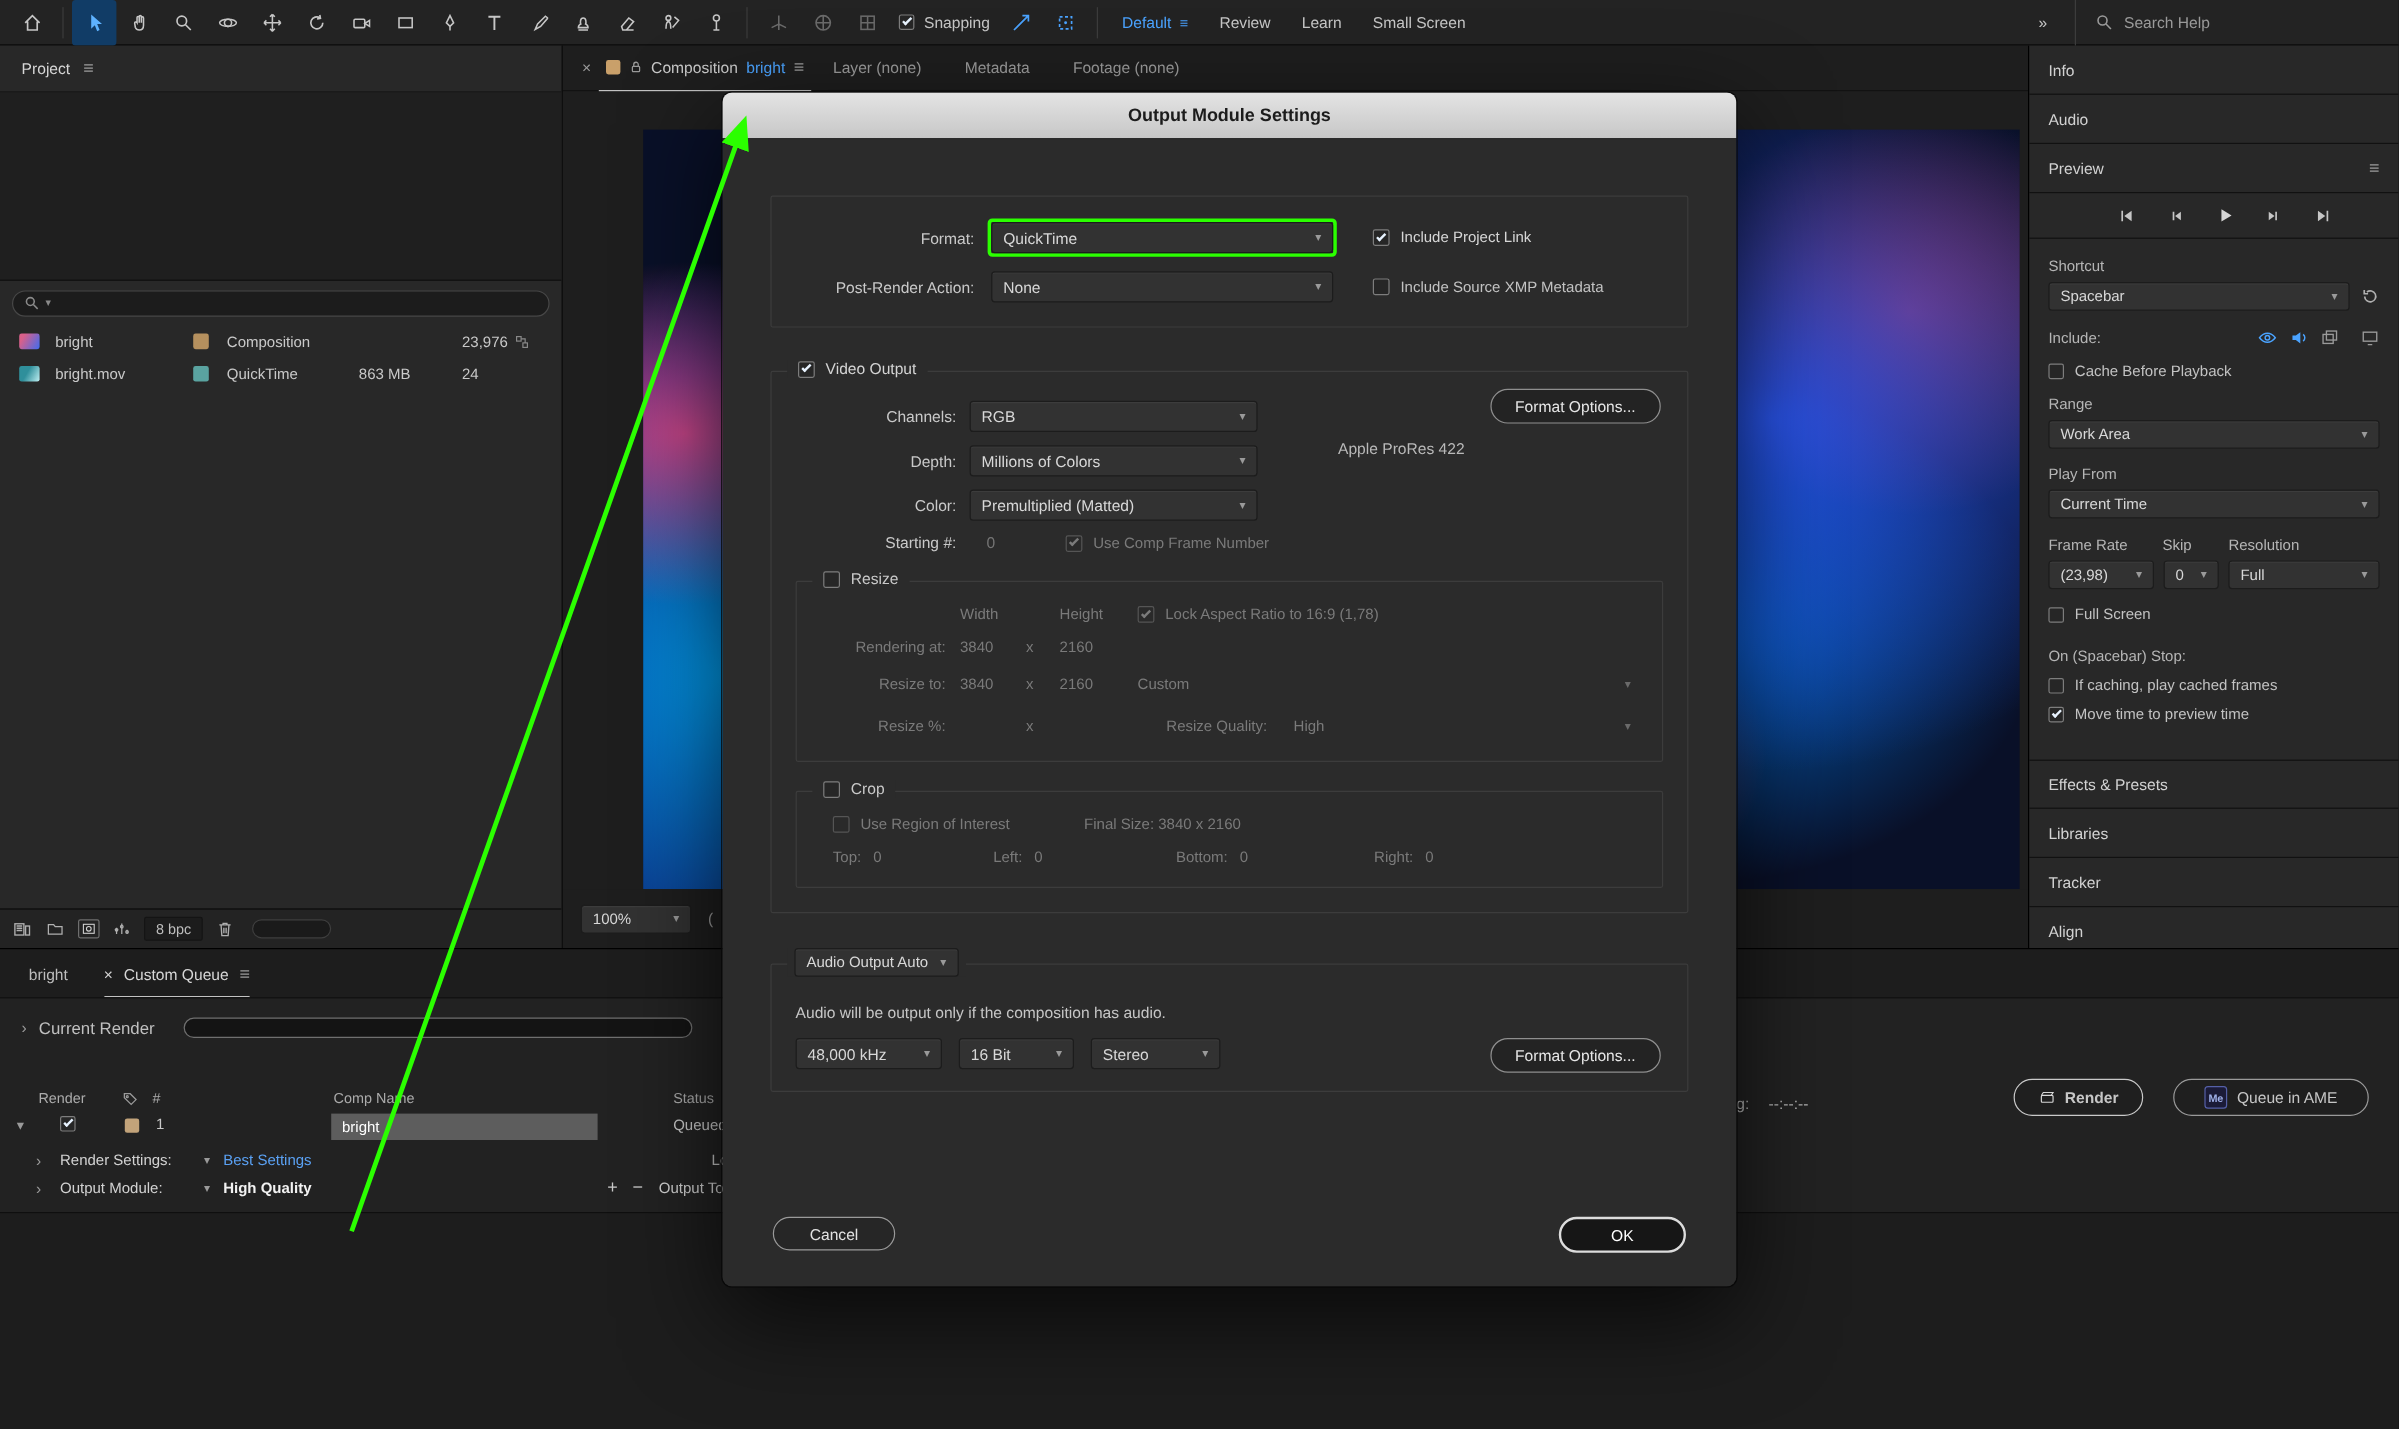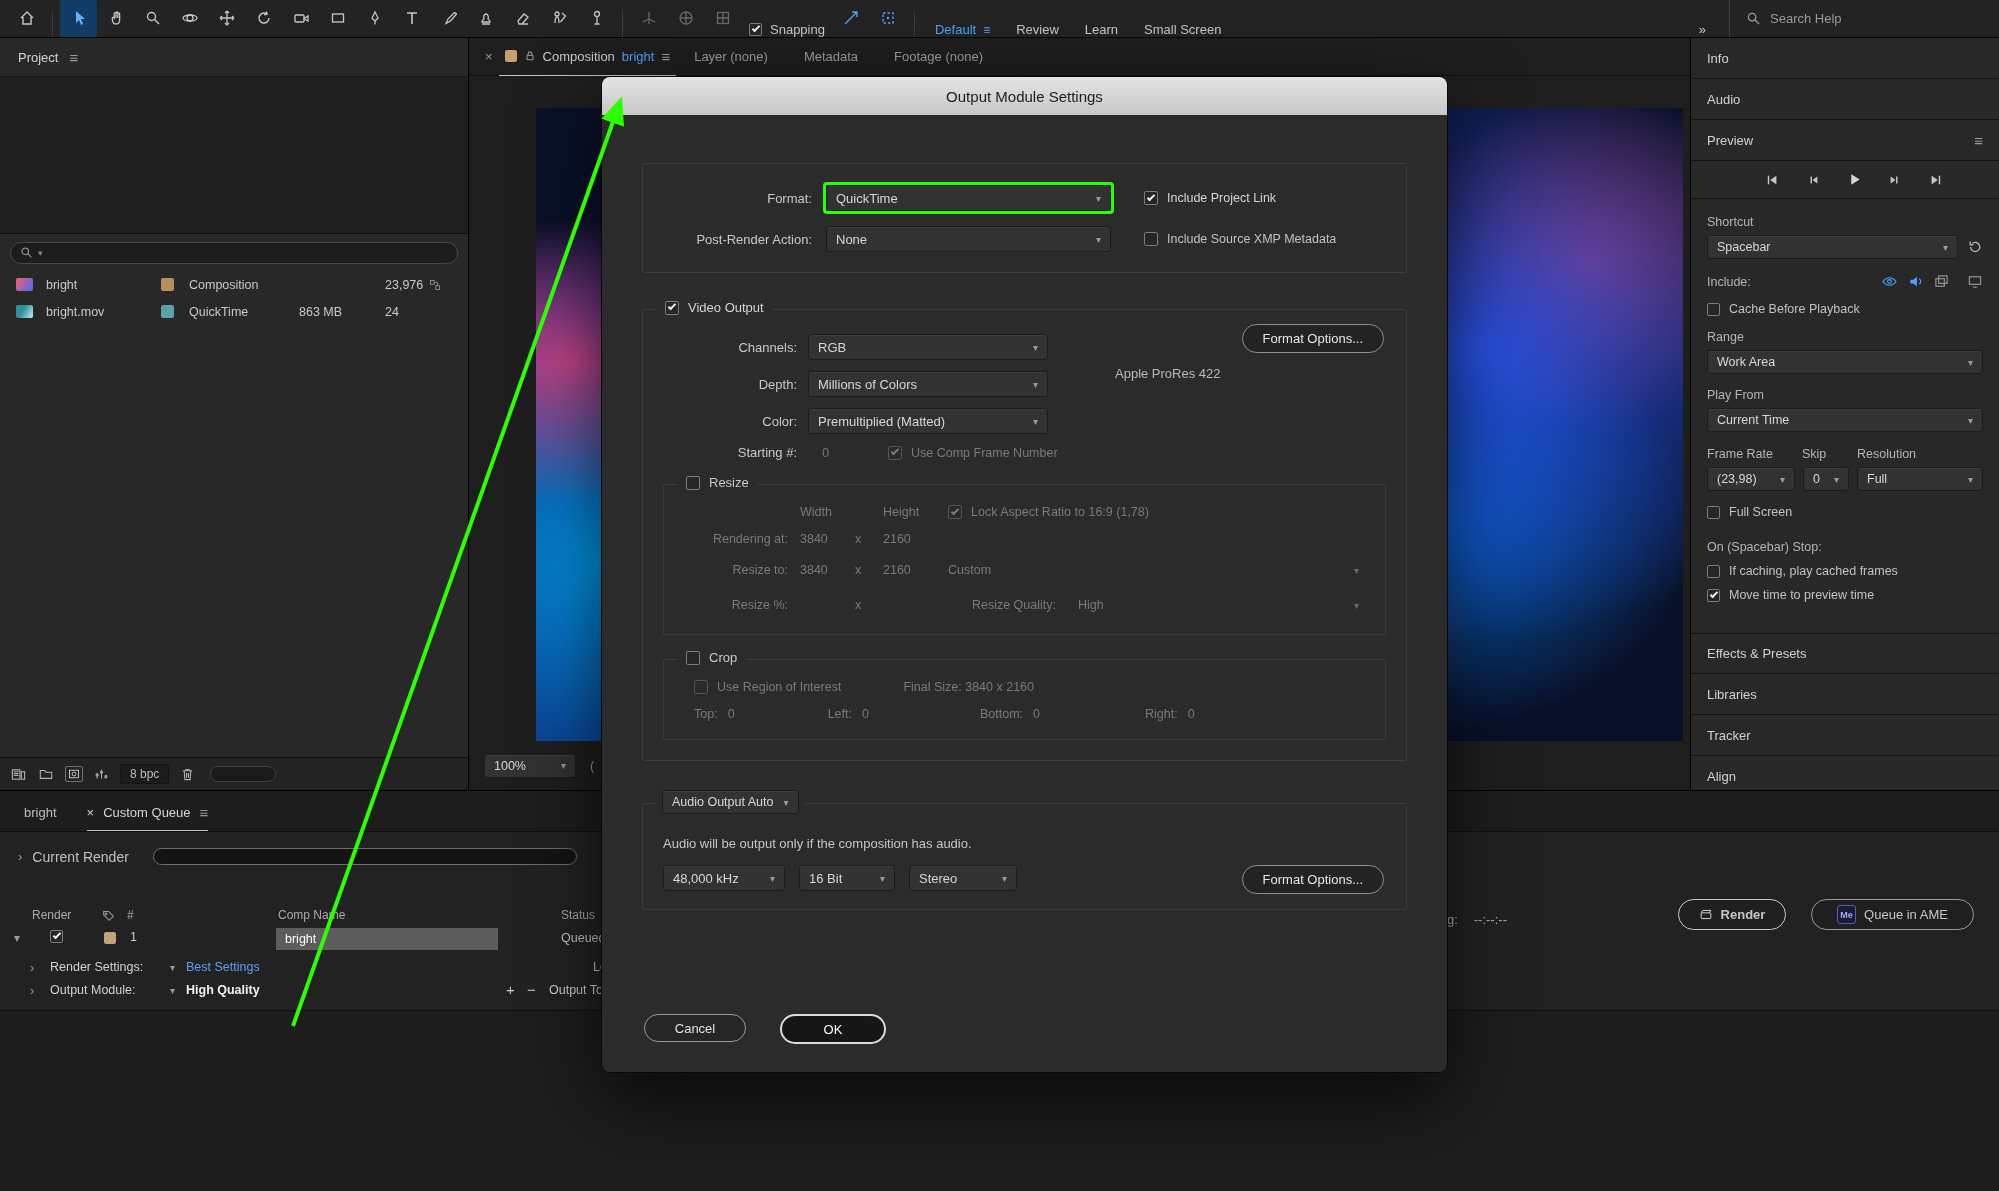--- a/index.html
+++ b/index.html
@@ -5,21 +5,21 @@
 *{margin:0;padding:0;box-sizing:border-box}
 html,body{background:#0e0e0e}
 #app{position:relative;width:1999px;height:1191px;overflow:hidden;background:#1d1d1d;
      font-family:"Liberation Sans","DejaVu Sans",sans-serif;font-size:13px;color:#c6c6c6}
 .row{display:flex;align-items:center}
 .ic{display:inline-flex;align-items:center;justify-content:center;flex:none}
 svg{display:block}
 .t-dim{color:#9a9a9a}.t-blue{color:#4aa3ff}.t-dis{color:#757575}
 
 #toolbar{position:absolute;left:0;top:0;width:1999px;height:38px;background:#232323;
-         border-bottom:1px solid #060606;display:flex;align-items:flex-end;padding:0 8px}
+         border-bottom:1px solid #060606;display:flex;align-items:center;padding:0 8px}
 .tslot{width:37px;height:38px;display:flex;align-items:center;justify-content:center}
 .tslot.active{background:#113c66;border-radius:3px}
 .vsep{width:1px;height:26px;background:#3c3c3c;margin:0 7px;flex:none}
 .ws{padding:0 13px;color:#c6c6c6;white-space:nowrap}
 .ws.active{color:#4aa3ff;display:flex;align-items:center;gap:7px}
 .ws-menu{font-size:12px;color:#4aa3ff}
 .snap{display:flex;align-items:center;gap:8px;margin:0 8px;white-space:nowrap}
 .search-help{display:flex;align-items:center;gap:9px;padding:0 16px;border-left:1px solid #3c3c3c;
              height:38px;color:#9a9a9a;margin-left:10px;min-width:262px}
 
@@ -109,21 +109,21 @@
 .progress{width:424px;height:17px;border-radius:9px;background:#141414;border:1px solid #6f6f6f;margin-left:14px}
 .qhead{position:absolute;color:#ababab;font-size:12px;top:76px}
 .qtext{position:absolute;font-size:12.5px;color:#c9c9c9}
 .compbar{position:absolute;left:276px;top:96px;width:222px;height:22px;background:#5d5d5d;display:flex;
          align-items:center;padding-left:9px;color:#fff;font-size:12.5px}
 .chev{color:#9a9a9a;font-size:13px}
 .caret9{color:#9a9a9a;font-size:10px}
 
 #dialog{position:absolute;left:602px;top:77px;width:845px;height:995px;z-index:50;border-radius:8px;
         box-shadow:0 26px 80px rgba(0,0,0,.7),0 0 0 1px #0d0d0d;display:flex;flex-direction:column;overflow:hidden}
-.dlg-title{height:38px;background:linear-gradient(#e4e4e4,#c7c7c7);color:#1c1c1c;font-weight:normal;
+.dlg-title{height:38px;background:linear-gradient(#e4e4e4,#c7c7c7);color:#1c1c1c;font-weight:bold;
            font-size:15px;display:flex;align-items:center;justify-content:center;flex:none}
 .dlg-body{flex:1;background:#2b2b2b;padding:20px 40px 0;display:flex;flex-direction:column}
 .dlg-tabs{display:flex;gap:38px;margin-left:4px;flex:none}
 .dtab{padding-bottom:9px;color:#9c9c9c;font-size:13.5px}
 .dtab.active{color:#ececec;border-bottom:2px solid #3d8ff0}
 .gbox{position:relative;border:1px solid #3c3c3c;border-radius:2px}
 .legend{position:absolute;top:-10px;left:13px;background:#2b2b2b;padding:0 9px;display:flex;align-items:center;gap:9px;color:#d4d4d4}
 .box1{margin-top:28px;padding:18px 20px 8px;flex:none}
 .b1row{display:flex;align-items:center;margin-bottom:12px}
 .dlabel{width:160px;text-align:right;padding-right:11px;color:#c9c9c9;flex:none;white-space:nowrap}
@@ -135,21 +135,21 @@
 .fmt-btn{position:absolute;right:22px;top:14px}
 .codec{position:absolute;left:472px;top:56px;color:#b9b9b9;white-space:nowrap}
 .subbox{border:1px solid #3c3c3c;border-radius:2px;position:relative;margin-top:24px;padding:18px 16px 12px;color:#7a7a7a}
 .s-row{display:flex;align-items:center;margin-bottom:13px;font-size:12.5px}
 .slabel{width:120px;text-align:right;padding-right:12px;flex:none;white-space:nowrap}
 .sval{width:55px;flex:none}
 .sx{width:28px;flex:none}
 .audio-box{margin-top:42px;padding:32px 20px 18px;flex:none}
 .a-dds{display:flex;gap:14px;margin-top:14px;position:relative}
 .a-btn{position:absolute;right:2px;top:0}
-.btn-row{margin-top:auto;padding:0 2px 28px;display:flex;justify-content:flex-start;gap:34px;flex:none}
+.btn-row{margin-top:auto;padding:0 2px 28px;display:flex;justify-content:space-between;gap:4px;flex:none}
 .btn-cancel{width:102px;height:28px;border:1px solid #9a9a9a;border-radius:14px;background:#262626;
             color:#e2e2e2;display:flex;align-items:center;justify-content:center}
 .btn-ok{width:106px;height:30px;border:2px solid #dcdcdc;border-radius:15px;background:#161616;
         color:#fff;display:flex;align-items:center;justify-content:center}
 #arrow{position:absolute;left:0;top:0;z-index:200;pointer-events:none}
 .remaining{position:absolute;left:1392px;top:80px;color:#b5b5b5;display:flex;gap:16px;white-space:nowrap}
 .rbtn{position:absolute;top:67px;display:flex;align-items:center;gap:8px;height:31px;border-radius:16px;
       background:#1f1f1f;justify-content:center}
 .ame-ic{width:19px;height:19px;border-radius:3px;background:#1b1b38;border:1px solid #5560a8;color:#9fb0e8;
         font-size:9px;display:flex;align-items:center;justify-content:center;font-weight:bold}

